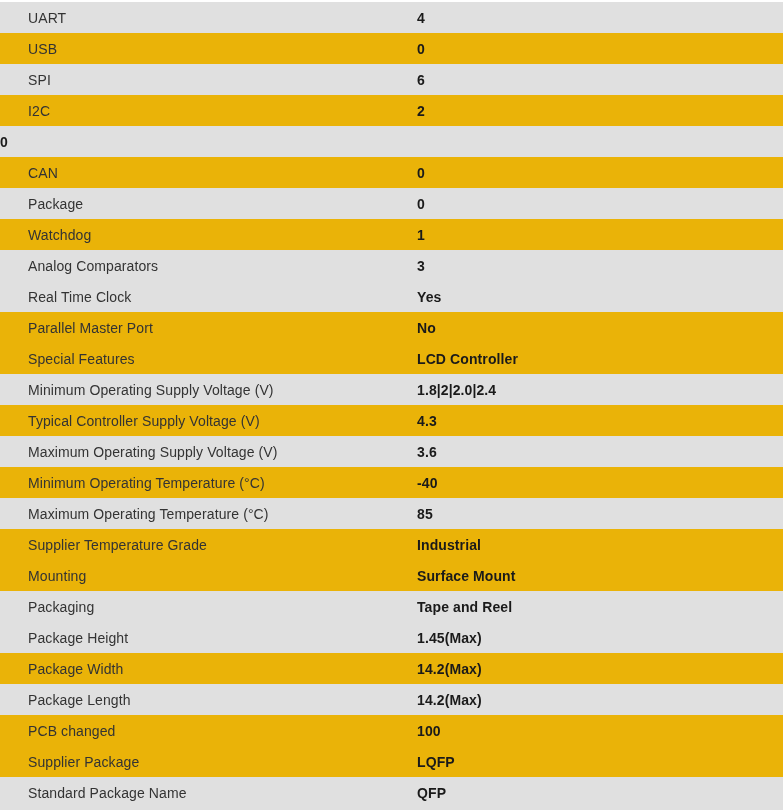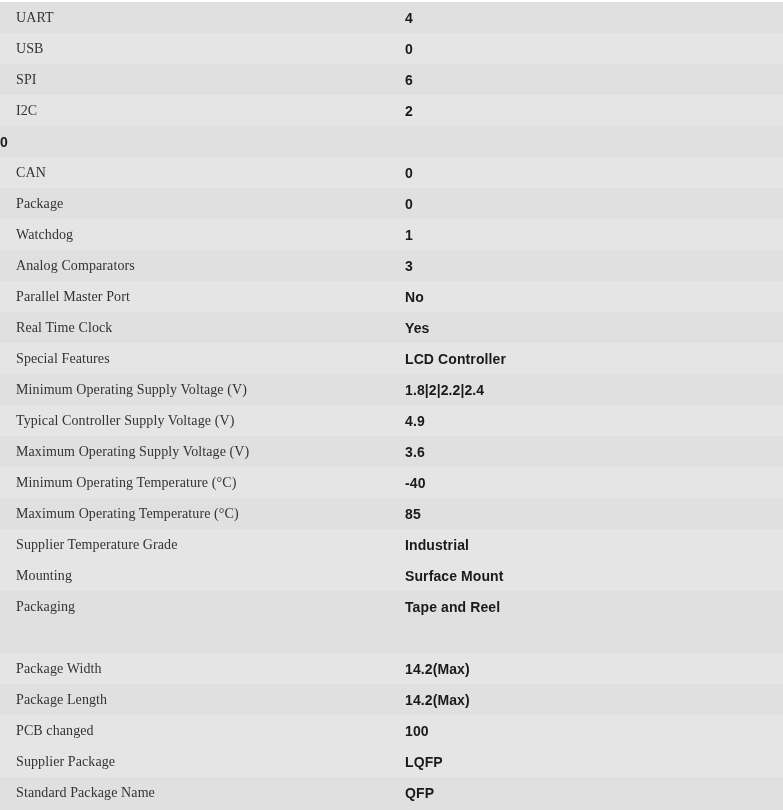--- a/index.html
+++ b/index.html
@@ -20,34 +20,33 @@
     height: 2px;
     background: #ffffff;
   }
   .spec-table {
     width: 100%;
   }
   .spec-row {
     display: flex;
     align-items: center;
     height: 31px;
-    background: #e5e5e5;
+    background: #eab308;
   }
   .spec-row.stripe {
     background: #e0e0e0;
   }
   .spec-label {
     flex: 0 0 389px;
-    padding-left: 16px;
+    padding-left: 28px;
     font-size: 14px;
     color: #333333;
     letter-spacing: 0.1px;
     white-space: nowrap;
     overflow: hidden;
-    font-family: Liberation Serif, serif;
   }
   .spec-value {
     flex: 1 1 auto;
     font-size: 14px;
     font-weight: bold;
     color: #1a1a1a;
     letter-spacing: 0.1px;
     white-space: nowrap;
     overflow: hidden;
   }
@@ -90,39 +89,39 @@
         <div class="spec-value">0</div>
       </div>
       <div class="spec-row">
         <div class="spec-label">Watchdog</div>
         <div class="spec-value">1</div>
       </div>
       <div class="spec-row stripe">
         <div class="spec-label">Analog Comparators</div>
         <div class="spec-value">3</div>
       </div>
+      <div class="spec-row stripe">
+        <div class="spec-label">Real Time Clock</div>
+        <div class="spec-value">Yes</div>
+      </div>
       <div class="spec-row">
         <div class="spec-label">Parallel Master Port</div>
         <div class="spec-value">No</div>
-      </div>
-      <div class="spec-row stripe">
-        <div class="spec-label">Real Time Clock</div>
-        <div class="spec-value">Yes</div>
       </div>
       <div class="spec-row">
         <div class="spec-label">Special Features</div>
         <div class="spec-value">LCD Controller</div>
       </div>
       <div class="spec-row stripe">
         <div class="spec-label">Minimum Operating Supply Voltage (V)</div>
-        <div class="spec-value">1.8|2|2.2|2.4</div>
+        <div class="spec-value">1.8|2|2.0|2.4</div>
       </div>
       <div class="spec-row">
         <div class="spec-label">Typical Controller Supply Voltage (V)</div>
-        <div class="spec-value">4.9</div>
+        <div class="spec-value">4.3</div>
       </div>
       <div class="spec-row stripe">
         <div class="spec-label">Maximum Operating Supply Voltage (V)</div>
         <div class="spec-value">3.6</div>
       </div>
       <div class="spec-row">
         <div class="spec-label">Minimum Operating Temperature (°C)</div>
         <div class="spec-value">-40</div>
       </div>
       <div class="spec-row stripe">
@@ -135,20 +134,22 @@
       </div>
       <div class="spec-row">
         <div class="spec-label">Mounting</div>
         <div class="spec-value">Surface Mount</div>
       </div>
       <div class="spec-row stripe">
         <div class="spec-label">Packaging</div>
         <div class="spec-value">Tape and Reel</div>
       </div>
       <div class="spec-row stripe">
+        <div class="spec-label">Package Height</div>
+        <div class="spec-value">1.45(Max)</div>
       </div>
       <div class="spec-row">
         <div class="spec-label">Package Width</div>
         <div class="spec-value">14.2(Max)</div>
       </div>
       <div class="spec-row stripe">
         <div class="spec-label">Package Length</div>
         <div class="spec-value">14.2(Max)</div>
       </div>
       <div class="spec-row">

